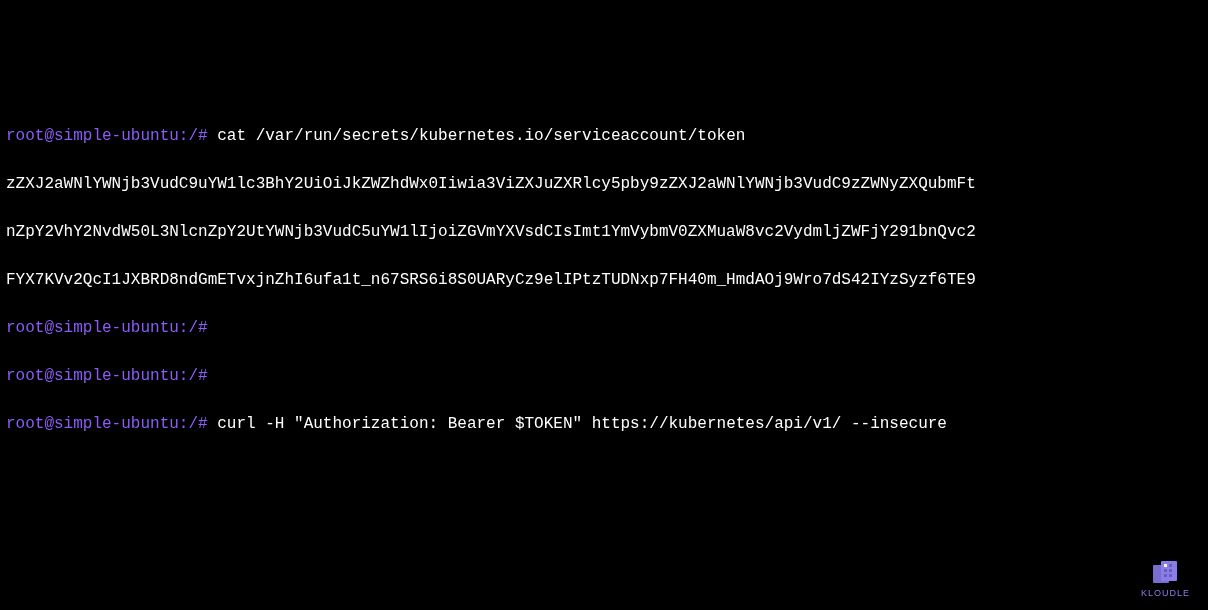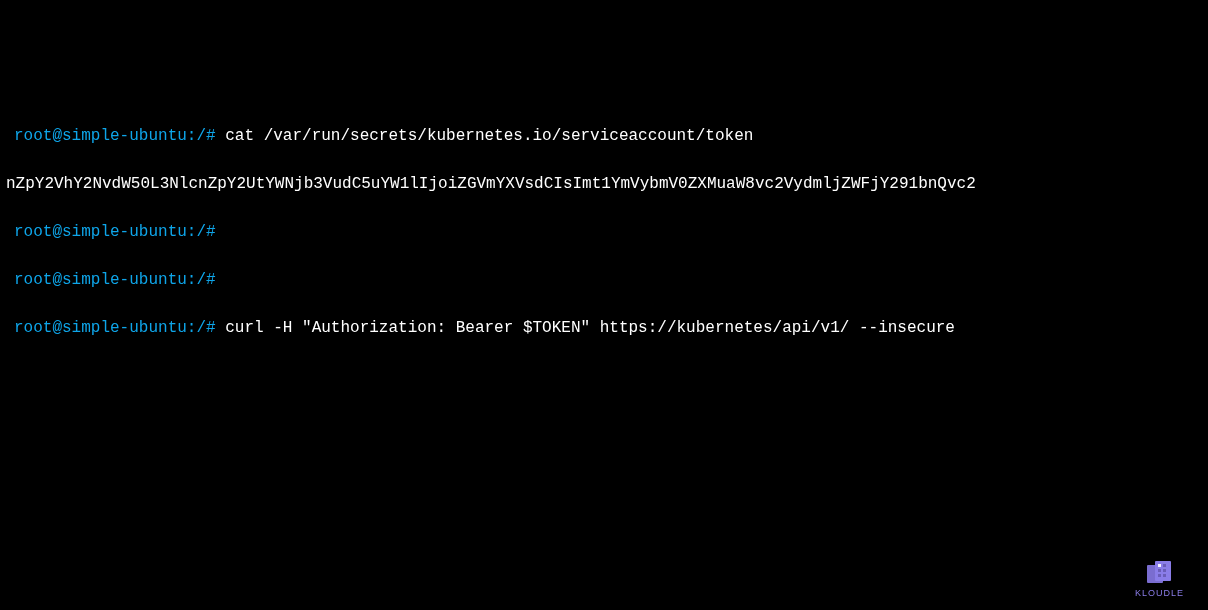--- a/index.html
+++ b/index.html
@@ -18,30 +18,29 @@
       overflow: hidden;
       position: relative;
       padding: 4px 6px;
       white-space: pre-wrap;
       word-break: break-all;
     }
     .terminal {
       font-family: inherit;
     }
     .prompt {
-      color: #0ea5e9;
-      margin-left: 8px;
+      color: #8b5cf6;
     }
     .line {
       display: block;
     }
     .logo {
       position: absolute;
       bottom: 10px;
-      right: 24px;
+      right: 18px;
       display: flex;
       flex-direction: column;
       align-items: center;
       gap: 2px;
     }
     .logo-icon {
       width: 28px;
       height: 24px;
       display: flex;
       align-items: center;
@@ -58,21 +57,23 @@
       font-family: Arial, sans-serif;
     }
   </style>
 </head>
 <body>
 
 
 
 <div class="terminal">
 <span class="line"><span class="prompt">root@simple-ubuntu:/#</span><span> cat /var/run/secrets/kubernetes.io/serviceaccount/token</span></span>
+<span class="line">zZXJ2aWNlYWNjb3VudC9uYW1lc3BhY2UiOiJkZWZhdWx0Iiwia3ViZXJuZXRlcy5pby9zZXJ2aWNlYWNjb3VudC9zZWNyZXQubmFt</span>
 <span class="line">nZpY2VhY2NvdW50L3NlcnZpY2UtYWNjb3VudC5uYW1lIjoiZGVmYXVsdCIsImt1YmVybmV0ZXMuaW8vc2VydmljZWFjY291bnQvc2</span>
+<span class="line">FYX7KVv2QcI1JXBRD8ndGmETvxjnZhI6ufa1t_n67SRS6i8S0UARyCz9elIPtzTUDNxp7FH40m_HmdAOj9Wro7dS42IYzSyzf6TE9</span>
 <span class="line"><span class="prompt">root@simple-ubuntu:/#</span><span></span></span>
 <span class="line"><span class="prompt">root@simple-ubuntu:/#</span><span></span></span>
 <span class="line"><span class="prompt">root@simple-ubuntu:/#</span><span> curl -H "Authorization: Bearer $TOKEN" https://kubernetes/api/v1/ --insecure</span></span>
 
 
 
 
 
 
 

